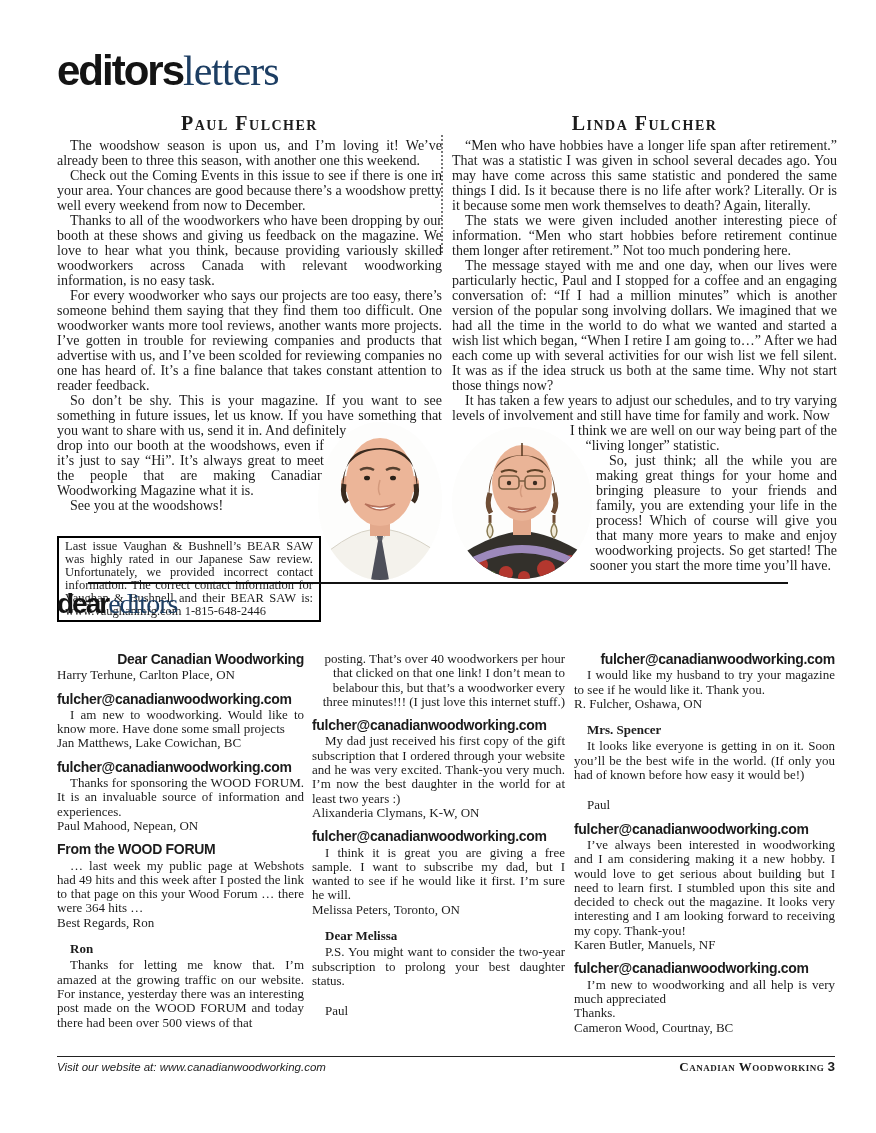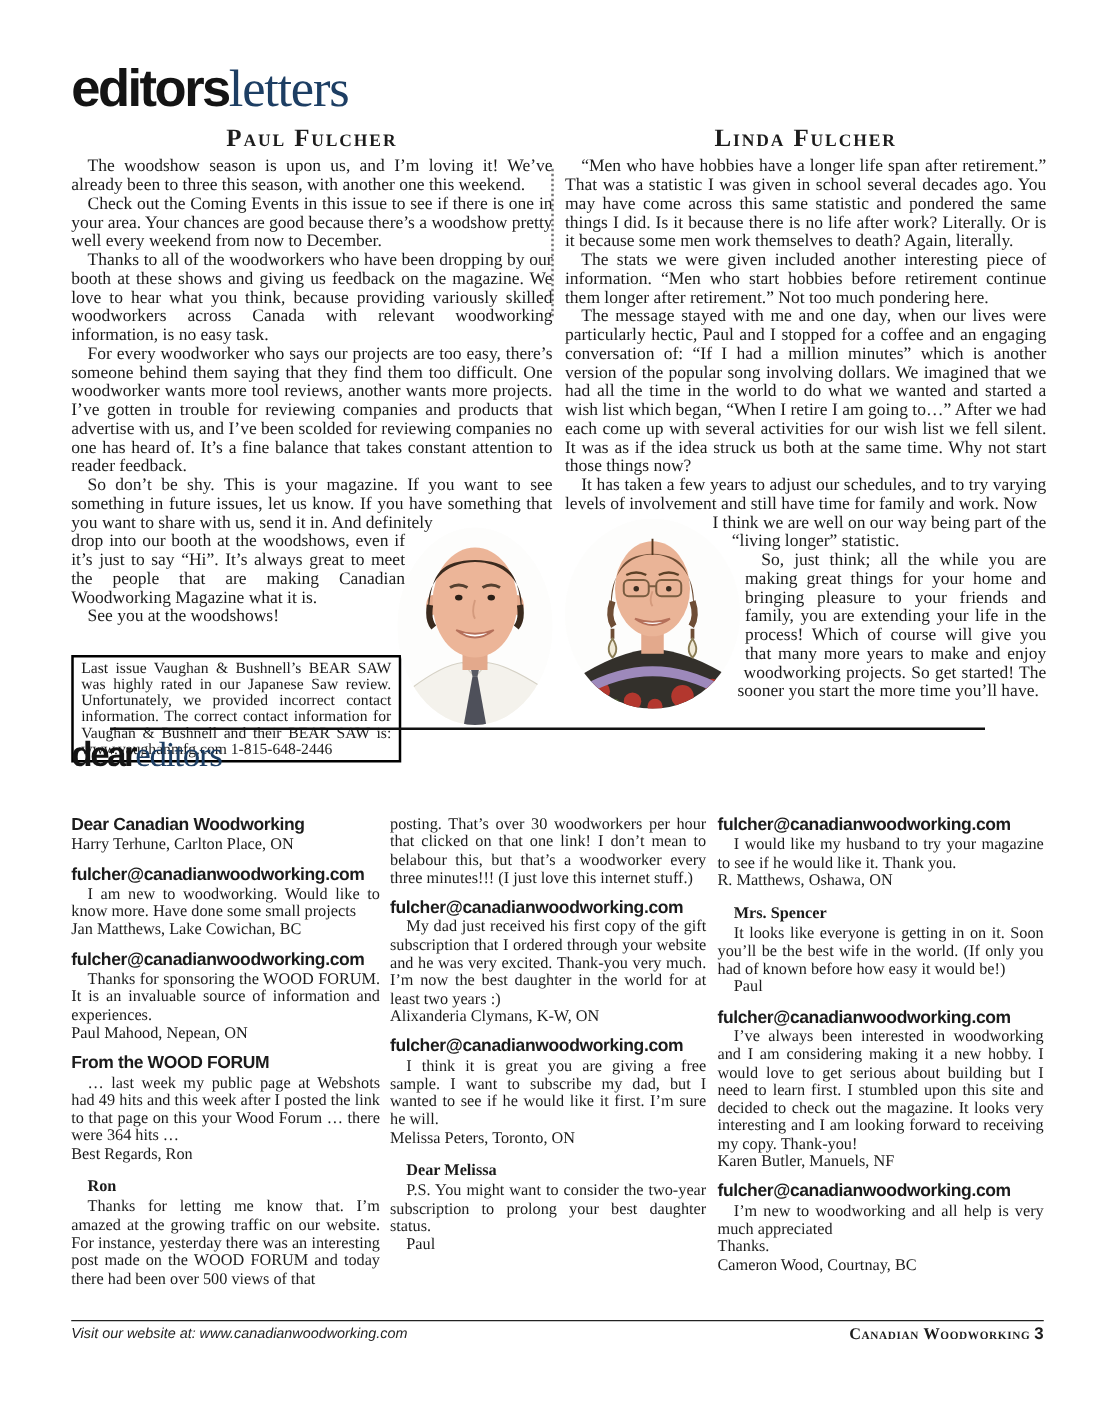--- a/index.html
+++ b/index.html
@@ -9,21 +9,21 @@
   
   .bigtitle{position:absolute;margin:0;line-height:1;white-space:nowrap;}
   .bigtitle .tb{font-family:"Liberation Sans",sans-serif;font-weight:bold;
                 letter-spacing:-2px;color:#141414;}
   .bigtitle .tl{font-family:"Liberation Serif",serif;font-weight:normal;
                 letter-spacing:-1px;color:#1d3e63;}
   #title-editorsletters{top:50px;left:57px;font-size:42px;}
   #title-deareditors{top:590px;left:57px;font-size:28px;}
 
   
-  .ecol{position:absolute;top:104px;width:385px;font-size:14px;line-height:15px;
+  .ecol{position:absolute;top:116px;width:385px;font-size:14px;line-height:15px;
         text-align:justify;}
   #col-paul{left:57px;}
   #col-linda{left:452px;}
   .ecol h2{margin:0 0 7px 0;text-align:center;font-size:20px;font-weight:600;
            font-variant:small-caps;letter-spacing:1.5px;}
   .ecol p{margin:0;text-indent:13px;}
   .ecol p.noind{text-indent:0;}
 
   .dotted-divider{position:absolute;left:441px;top:135px;height:118px;width:0;
                   border-left:2px dotted #777;}
@@ -41,27 +41,27 @@
 
   .mid-rule{position:absolute;left:88px;top:582px;width:700px;height:2px;background:#111;}
 
   
   .lcol{position:absolute;top:652px;font-size:13px;line-height:14.3px;}
   #lcol1{left:57px;width:247px;}
   #lcol2{left:312px;width:253px;}
   #lcol3{left:574px;width:261px;}
   .lh{font-family:"Liberation Sans",sans-serif;font-weight:bold;font-size:14px;
       letter-spacing:-0.3px;margin:9px 0 2px 0;}
-  .lcol .lh:first-child,.lcol .lb:first-child{margin-top:0;}
+  .lcol .lh:first-child,.lcol .lb:first-child{margin-top:0;text-align:right;}
   .rh{font-family:"Liberation Serif",serif;font-weight:bold;font-size:13px;
       margin:12px 0 2px 0;padding-left:13px;}
   .lb{margin:0;text-align:justify;text-indent:13px;}
   .lb.noind{text-indent:0;}
   .ls{margin:0;}
-  .ls.ind{padding-left:13px;}
+  .ls.ind{padding-left:13px;margin-top:16px;}
 
   
   .footer-rule{position:absolute;left:57px;top:1056px;width:778px;height:1px;background:#222;}
   .footer-left{position:absolute;left:57px;top:1061px;font-family:"Liberation Sans",sans-serif;
                font-style:italic;font-size:11.5px;color:#222;}
   .footer-right{position:absolute;right:41px;top:1059px;font-size:13px;white-space:nowrap;}
   .footer-right .sc{font-variant:small-caps;font-weight:600;letter-spacing:0.5px;margin-left:23px;}
   .footer-right .pn{font-family:"Liberation Sans",sans-serif;font-weight:bold;font-size:13.5px;}
 </style>
 </head>
@@ -168,39 +168,39 @@
 
     <h3 class="lh">From the WOOD FORUM</h3>
     <p class="lb">… last week my public page at Webshots had 49 hits and this week after I posted the link to that page on this your Wood Forum … there were 364 hits …</p>
     <p class="ls">Best Regards, Ron</p>
 
     <h3 class="rh">Ron</h3>
     <p class="lb">Thanks for letting me know that. I’m amazed at the growing traffic on our website. For instance, yesterday there was an interesting post made on the WOOD FORUM and today there had been over 500 views of that</p>
   </div>
 
   <div class="lcol" id="lcol2">
-    <p class="lb noind">posting. That’s over 30 woodworkers per hour that clicked on that one link! I don’t mean to belabour this, but that’s a woodworker every three minutes!!! (I just love this internet stuff.)</p>
+    <p class="lb noind">posting. That’s over 40 woodworkers per hour that clicked on that one link! I don’t mean to belabour this, but that’s a woodworker every three minutes!!! (I just love this internet stuff.)</p>
 
     <h3 class="lh">fulcher@canadianwoodworking.com</h3>
     <p class="lb">My dad just received his first copy of the gift subscription that I ordered through your website and he was very excited. Thank-you very much. I’m now the best daughter in the world for at least two years :)</p>
     <p class="ls">Alixanderia Clymans, K-W, ON</p>
 
     <h3 class="lh">fulcher@canadianwoodworking.com</h3>
     <p class="lb">I think it is great you are giving a free sample. I want to subscribe my dad, but I wanted to see if he would like it first. I’m sure he will.</p>
     <p class="ls">Melissa Peters, Toronto, ON</p>
 
     <h3 class="rh">Dear Melissa</h3>
     <p class="lb">P.S. You might want to consider the two-year subscription to prolong your best daughter status.</p>
     <p class="ls ind">Paul</p>
   </div>
 
   <div class="lcol" id="lcol3">
     <h3 class="lh">fulcher@canadianwoodworking.com</h3>
     <p class="lb">I would like my husband to try your magazine to see if he would like it. Thank you.</p>
-    <p class="ls">R. Matthews, Oshawa, ON</p>
+    <p class="ls">R. Fulcher, Oshawa, ON</p>
 
     <h3 class="rh">Mrs. Spencer</h3>
     <p class="lb">It looks like everyone is getting in on it. Soon you’ll be the best wife in the world. (If only you had of known before how easy it would be!)</p>
     <p class="ls ind">Paul</p>
 
     <h3 class="lh">fulcher@canadianwoodworking.com</h3>
     <p class="lb">I’ve always been interested in woodworking and I am considering making it a new hobby. I would love to get serious about building but I need to learn first. I stumbled upon this site and decided to check out the magazine. It looks very interesting and I am looking forward to receiving my copy. Thank-you!</p>
     <p class="ls">Karen Butler, Manuels, NF</p>
 
     <h3 class="lh">fulcher@canadianwoodworking.com</h3>

